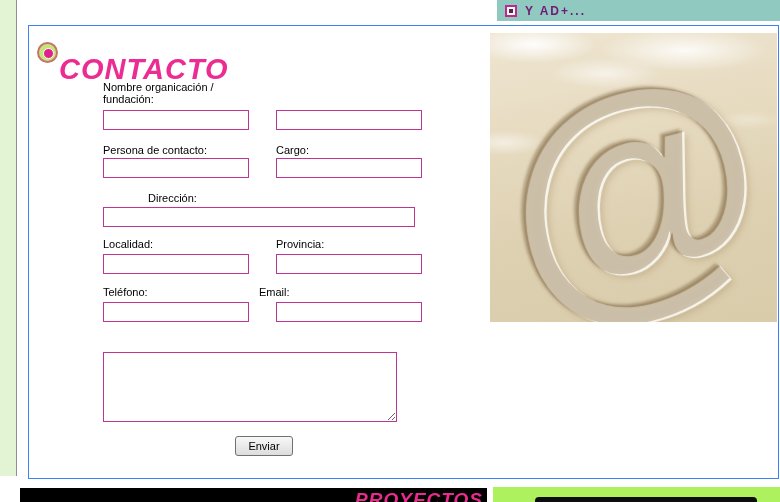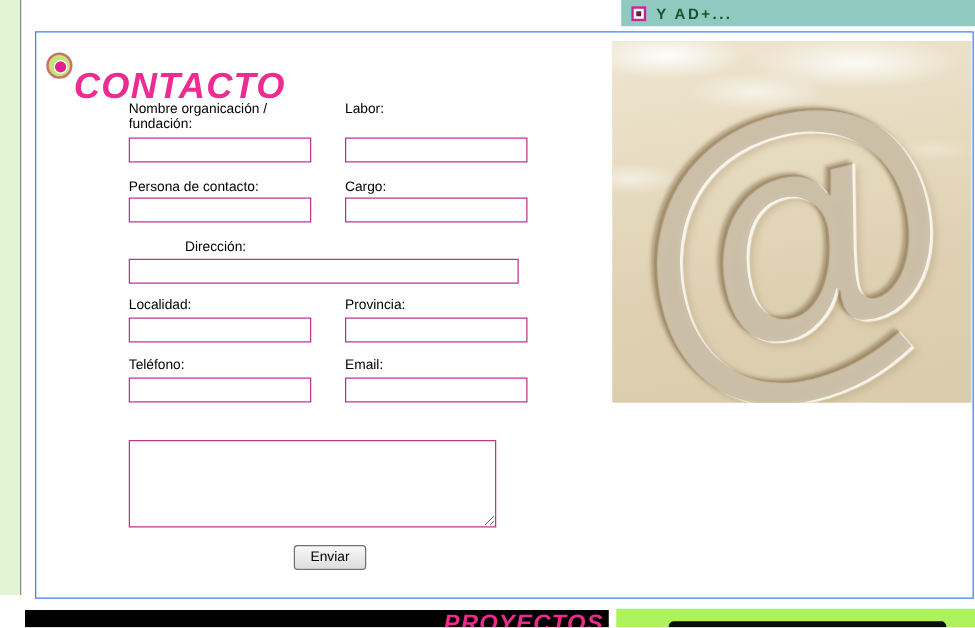--- a/index.html
+++ b/index.html
@@ -5,21 +5,21 @@
   html,body{margin:0;padding:0;background:#fff;font-family:"Liberation Sans",sans-serif;}
   #root{position:relative;width:780px;height:502px;background:#fff;overflow:hidden;}
 
   
   .left-strip{position:absolute;left:0;top:0;width:16px;height:476px;background:#e2f4d4;border-right:1px solid #8f8f8f;}
 
   
   .teal-bar{position:absolute;left:497px;top:0;width:283px;height:21px;background:#8fc9bf;display:flex;align-items:center;}
   .teal-icon{width:8px;height:8px;border:2px solid #c02790;background:#fff;margin-left:8px;position:relative;}
   .teal-icon::after{content:"";position:absolute;left:2px;top:2px;width:4px;height:4px;background:#5e2247;}
-  .teal-label{color:#14532d;font-weight:bold;font-size:12px;letter-spacing:2px;margin-left:8px;white-space:nowrap;}
+  .teal-label{color:#701a75;font-weight:bold;font-size:12px;letter-spacing:2px;margin-left:8px;white-space:nowrap;}
 
   
   .panel{position:absolute;left:28px;top:25px;width:749px;height:452px;border:1px solid #3b82f6;background:#fff;}
 
   
   .bullet{position:absolute;left:8px;top:16px;width:17px;height:17px;border-radius:50%;background:#c6e47a;border:2px solid #c4756a;}
   .bullet::after{content:"";position:absolute;left:4px;top:4px;width:9px;height:9px;border-radius:50%;background:#e0218a;border:1px solid #fff;}
   .title{position:absolute;left:30px;top:8px;font-size:29px;font-weight:bold;font-style:italic;color:#ec2c92;letter-spacing:1px;}
 
   
@@ -62,39 +62,38 @@
     <span class="teal-icon"></span>
     <span class="teal-label">Y AD+...</span>
   </div>
 
   <div class="panel">
 
     <span class="bullet"></span>
     <h1 class="title">CONTACTO</h1>
 
     <label class="form-label" style="left:74px;top:55px;width:145px;">Nombre organicación / fundación:</label>
-    <label class="form-label" style="left:247px;top:55px;">Labor:</label>
     <input class="txt" style="left: 74px; top: 84px;">
     <input class="txt" style="left: 247px; top: 84px;">
 
     <label class="form-label" style="left:74px;top:118px;">Persona de contacto:</label>
     <label class="form-label" style="left:247px;top:118px;">Cargo:</label>
     <input class="txt" style="left: 74px; top: 132px;">
     <input class="txt" style="left: 247px; top: 132px;">
 
     <label class="form-label" style="left:74px;top:166px;padding-left:45px;">Dirección:</label>
     <input class="txt wide" style="left: 74px; top: 181px;">
 
     <label class="form-label" style="left:74px;top:212px;">Localidad:</label>
     <label class="form-label" style="left:247px;top:212px;">Provincia:</label>
     <input class="txt" style="left: 74px; top: 228px;">
     <input class="txt" style="left: 247px; top: 228px;">
 
     <label class="form-label" style="left:74px;top:260px;">Teléfono:</label>
-    <label class="form-label" style="left:247px;top:260px;">Email:</label>
+    <label class="form-label" style="left:230px;top:260px;">Email:</label>
     <input class="txt" style="left: 74px; top: 276px;">
     <input class="txt" style="left: 247px; top: 276px;">
 
     <textarea class="msg" style=""></textarea>
 
     <button class="send-btn">Enviar</button>
 
     <div class="photo">
       <div class="at-glyph">@</div>
     </div>

